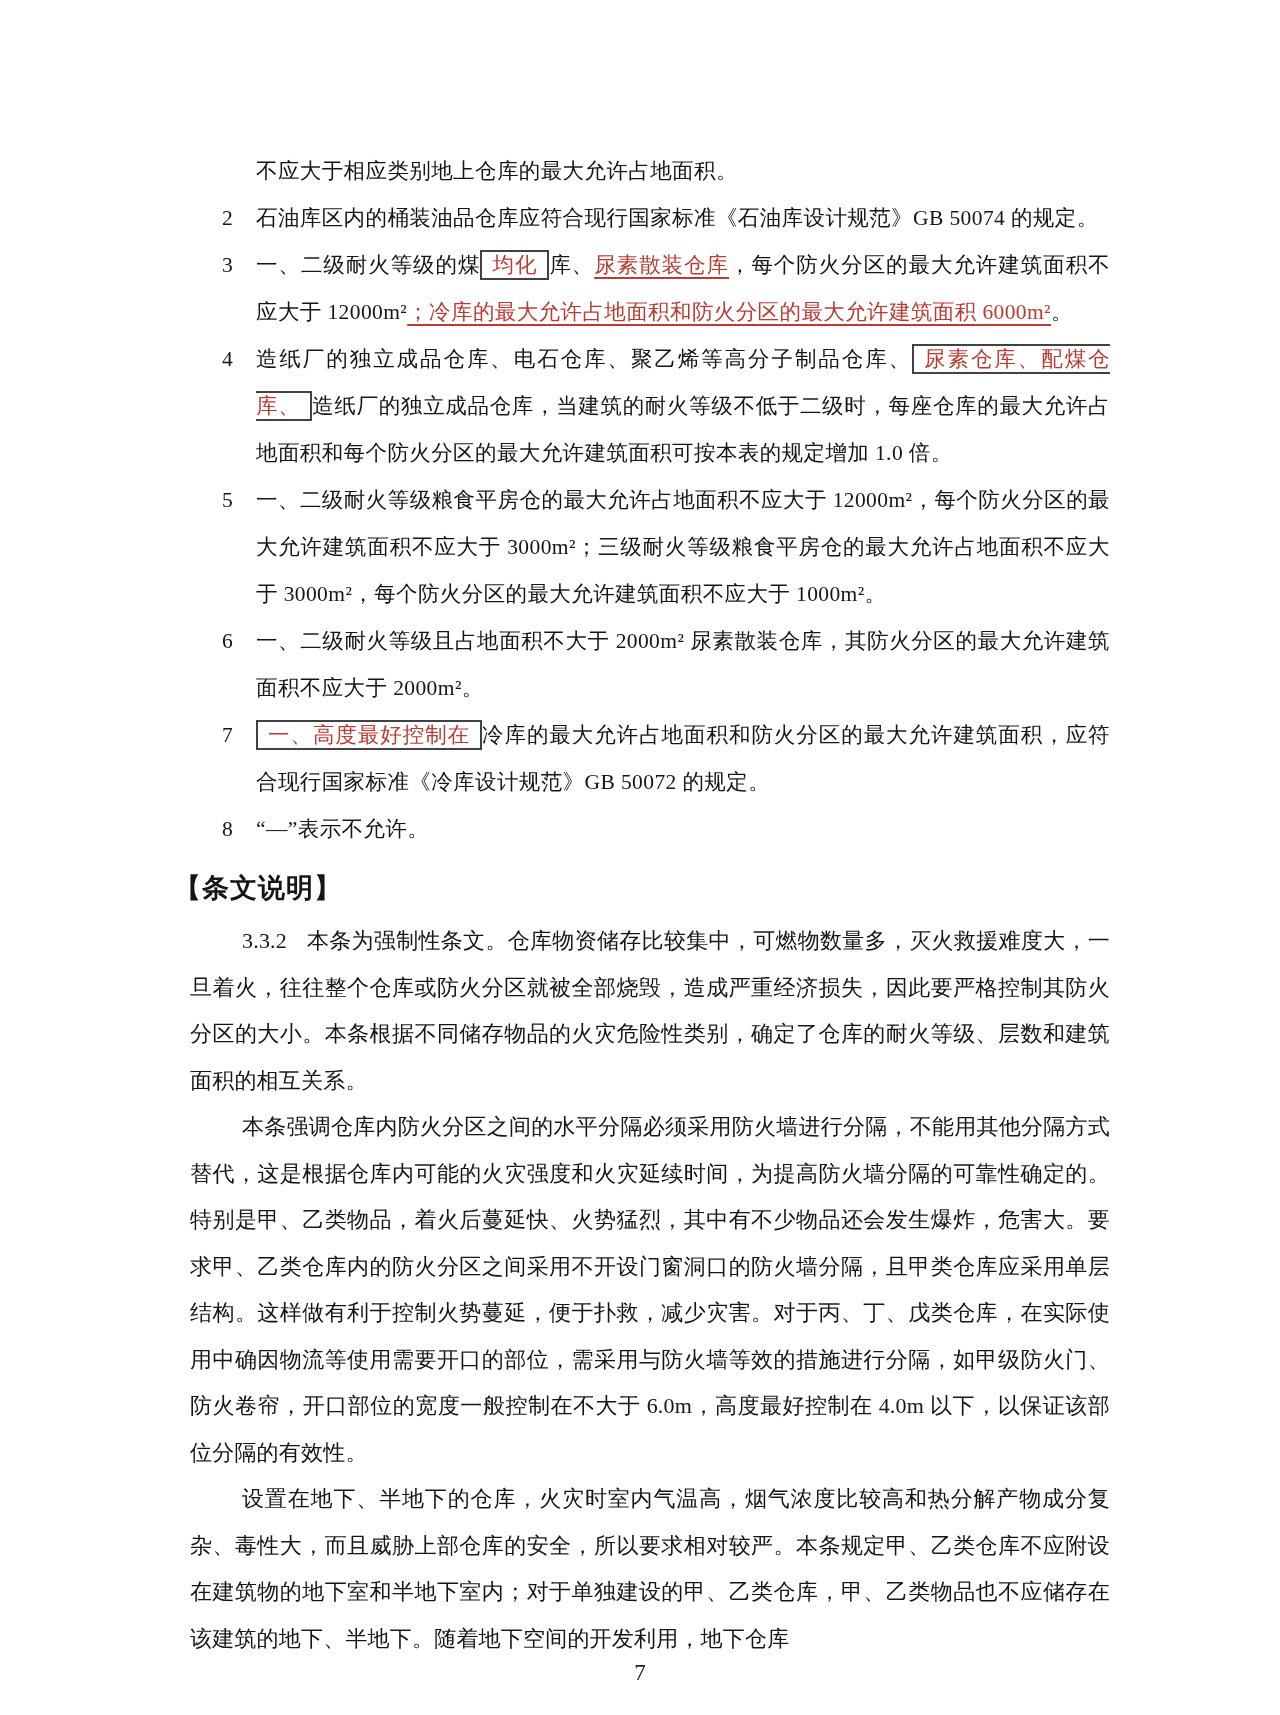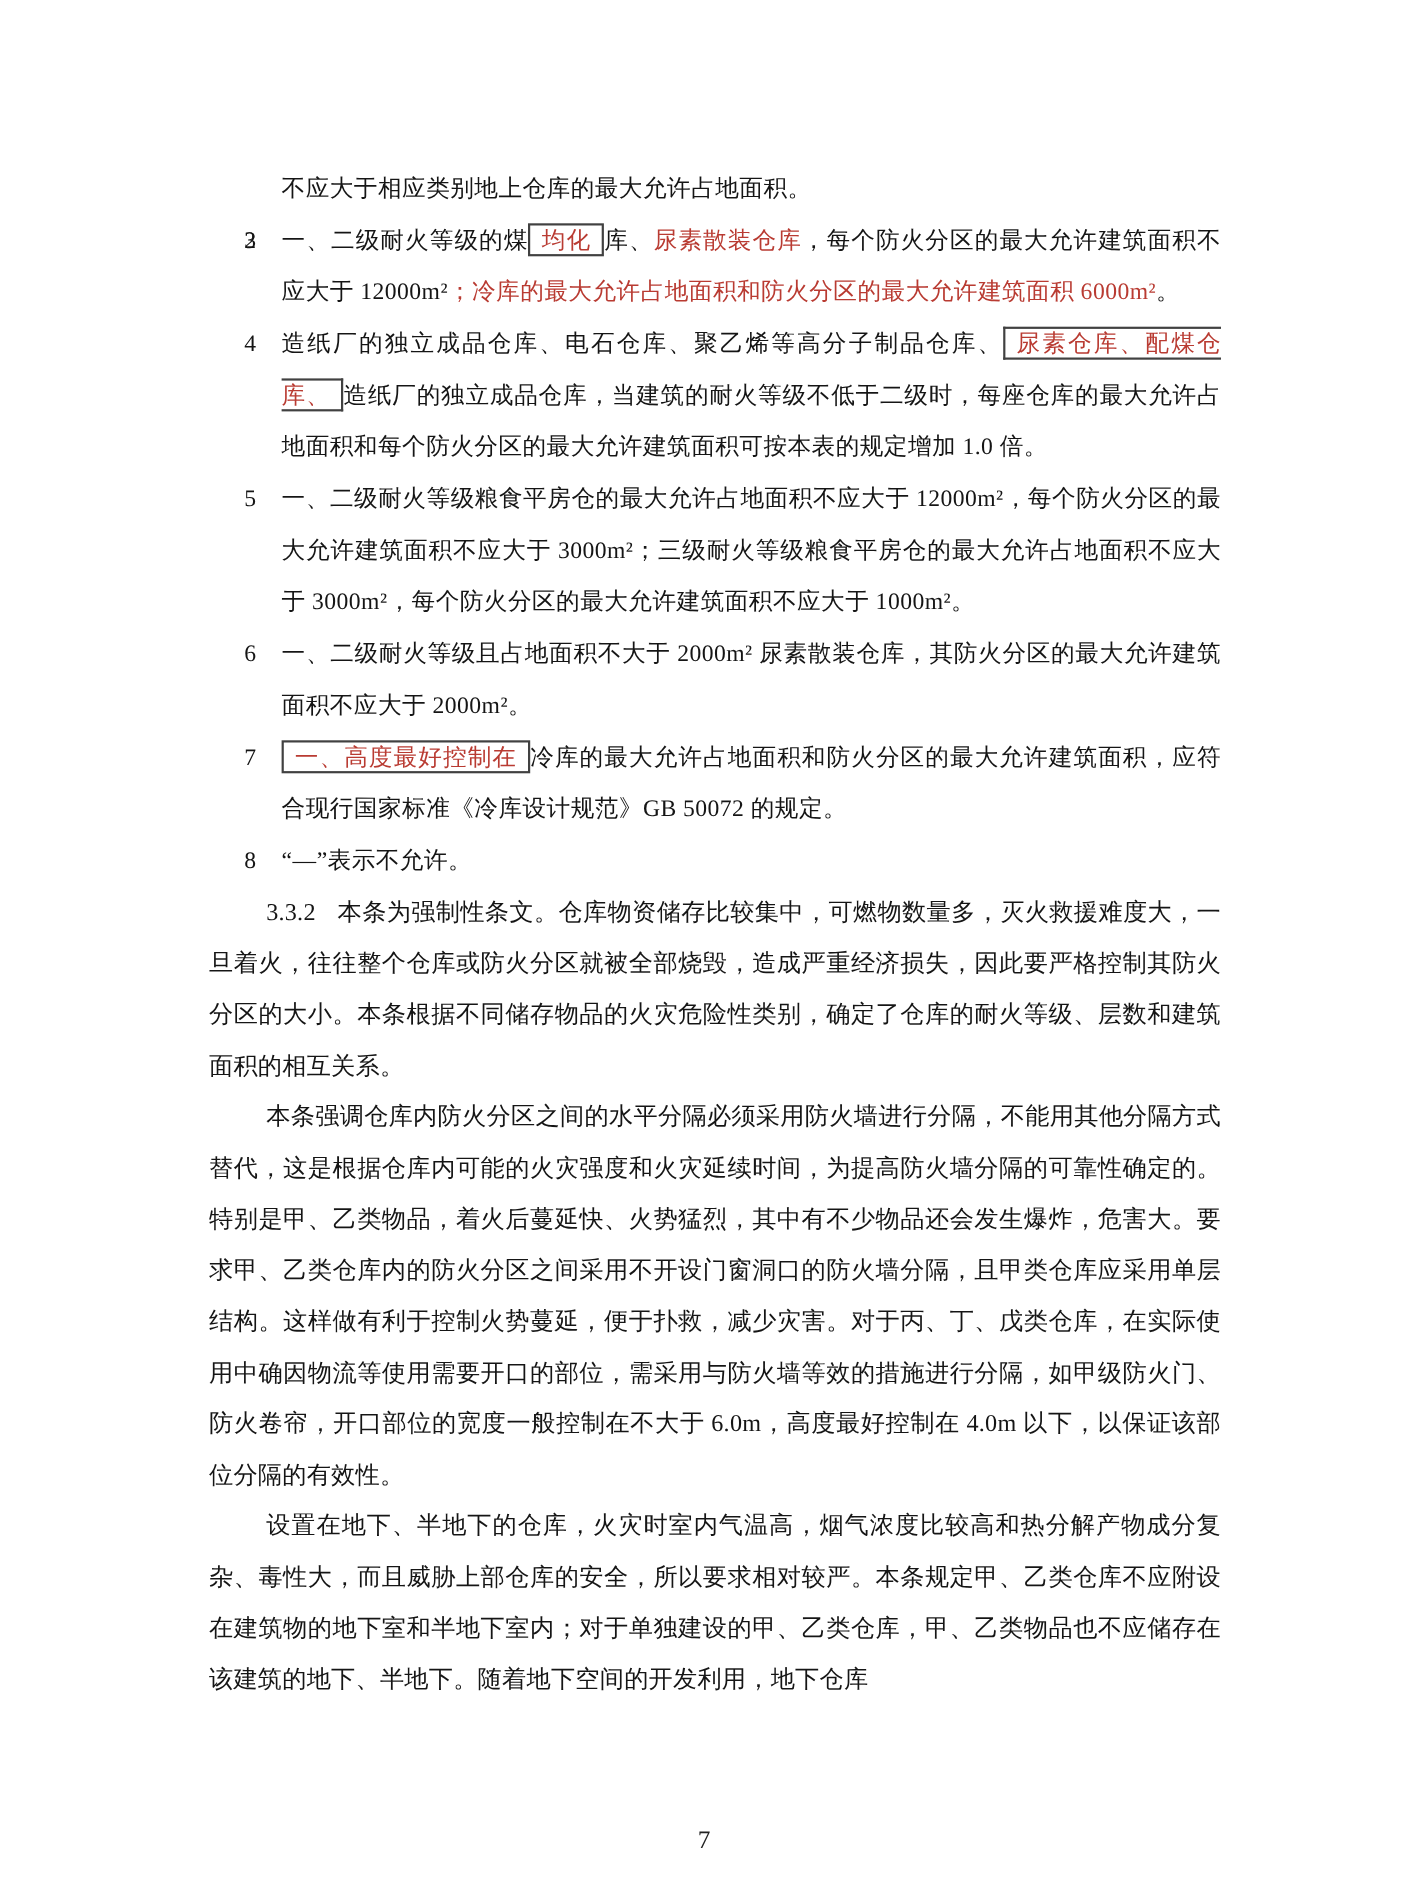--- a/index.html
+++ b/index.html
@@ -52,20 +52,21 @@
   }
 
   
   .seg-box {
     color: var(--red);
     border: 2px solid #414141;
     padding: 1px 10px;
   }
   .seg-ul {
     color: var(--red);
+    text-decoration: underline;
     text-decoration-thickness: 2px;
     text-underline-offset: 5px;
   }
 
   
   .section-header {
     font-family: "Liberation Sans", sans-serif;
     font-size: 27px;
     font-weight: 600;
     line-height: 47px;
@@ -103,20 +104,21 @@
 
 <div class="page">
   <div class="content">
 
     <div class="notes">
 
       <div class="cont-line">不应大于相应类别地上仓库的最大允许占地面积。</div>
 
       <div class="note">
         <span class="num">2</span>
+        <span>石油库区内的桶装油品仓库应符合现行国家标准《石油库设计规范》GB 50074 的规定。</span>
       </div>
 
       <div class="note">
         <span class="num">3</span>
         <span>一、二级耐火等级的煤</span><span class="seg-box">均化</span><span>库、</span><span class="seg-ul">尿素散装仓库</span><span>，每个防火分区的最大允许建筑面积不应大于 12000m²</span><span class="seg-ul">；冷库的最大允许占地面积和防火分区的最大允许建筑面积 6000m²</span><span>。</span>
       </div>
 
       <div class="note">
         <span class="num">4</span>
         <span>造纸厂的独立成品仓库、电石仓库、聚乙烯等高分子制品仓库、</span><span class="seg-box">尿素仓库、配煤仓库、</span><span>造纸厂的独立成品仓库，当建筑的耐火等级不低于二级时，每座仓库的最大允许占地面积和每个防火分区的最大允许建筑面积可按本表的规定增加 1.0 倍。</span>
@@ -138,20 +140,21 @@
       </div>
 
       <div class="note">
         <span class="num">8</span>
         <span>“—”表示不允许。</span>
       </div>
 
     </div>
 
     <div class="commentary">
+      <div class="section-header">【条文说明】</div>
 
       <p><span class="clause-label">3.3.2</span><span>本条为强制性条文。仓库物资储存比较集中，可燃物数量多，灭火救援难度大，一旦着火，往往整个仓库或防火分区就被全部烧毁，造成严重经济损失，因此要严格控制其防火分区的大小。本条根据不同储存物品的火灾危险性类别，确定了仓库的耐火等级、层数和建筑面积的相互关系。</span></p>
 
       <p><span>本条强调仓库内防火分区之间的水平分隔必须采用防火墙进行分隔，不能用其他分隔方式替代，这是根据仓库内可能的火灾强度和火灾延续时间，为提高防火墙分隔的可靠性确定的。特别是甲、乙类物品，着火后蔓延快、火势猛烈，其中有不少物品还会发生爆炸，危害大。要求甲、乙类仓库内的防火分区之间采用不开设门窗洞口的防火墙分隔，且甲类仓库应采用单层结构。这样做有利于控制火势蔓延，便于扑救，减少灾害。对于丙、丁、戊类仓库，在实际使用中确因物流等使用需要开口的部位，需采用与防火墙等效的措施进行分隔，如甲级防火门、防火卷帘，开口部位的宽度一般控制在不大于 6.0m，高度最好控制在 4.0m 以下，以保证该部位分隔的有效性。</span></p>
 
       <p><span>设置在地下、半地下的仓库，火灾时室内气温高，烟气浓度比较高和热分解产物成分复杂、毒性大，而且威胁上部仓库的安全，所以要求相对较严。本条规定甲、乙类仓库不应附设在建筑物的地下室和半地下室内；对于单独建设的甲、乙类仓库，甲、乙类物品也不应储存在该建筑的地下、半地下。随着地下空间的开发利用，地下仓库</span></p>
     </div>
 
   </div>
 

